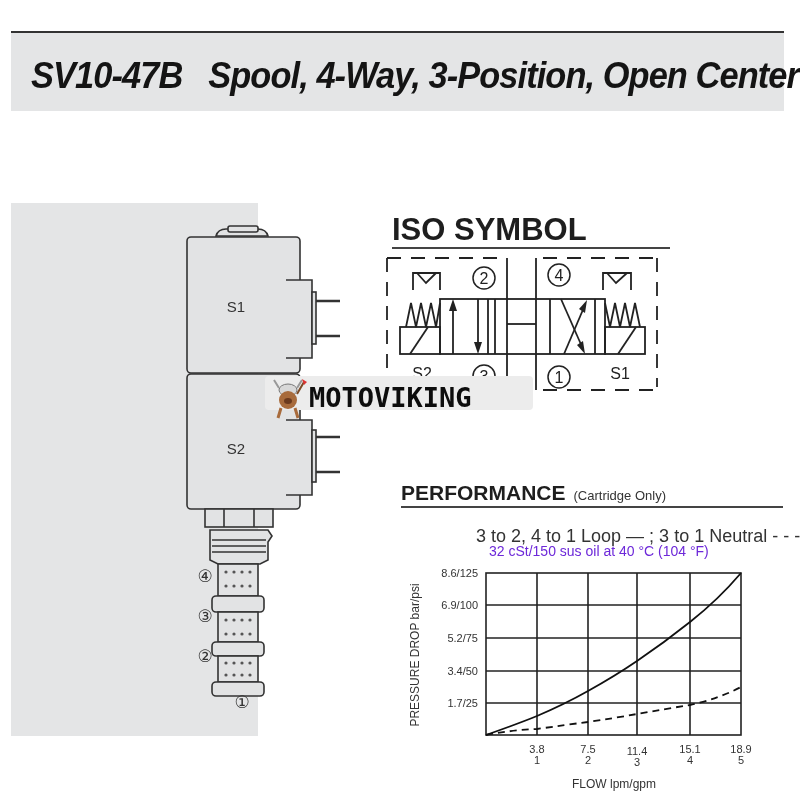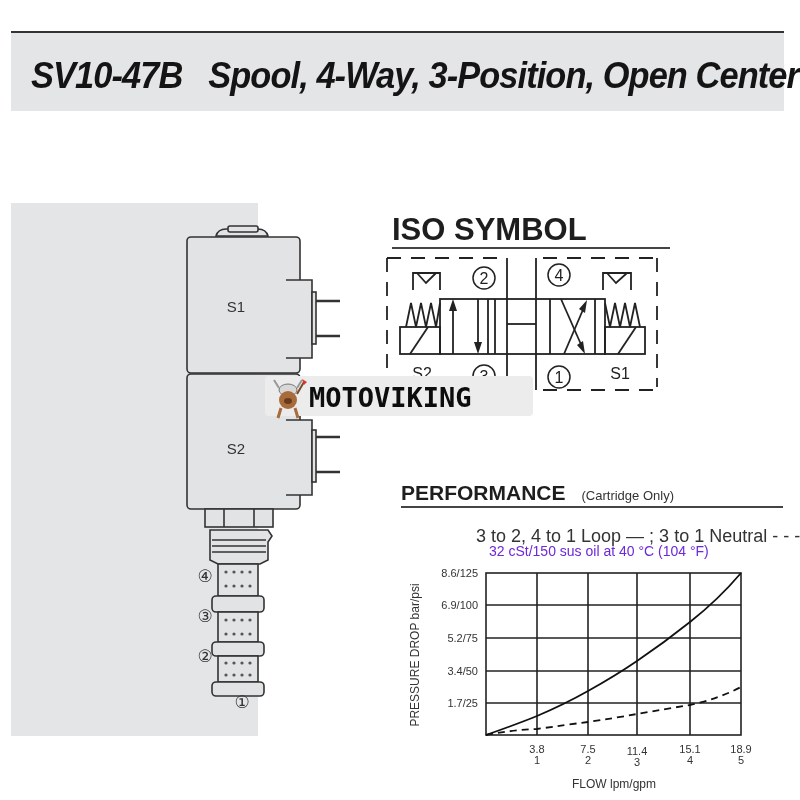--- a/index.html
+++ b/index.html
@@ -27,33 +27,33 @@
   .iso-heading {
     position:absolute; left:392px; top:212px; font-size:31px; font-weight:bold;
     color:#1e1e1e; letter-spacing:0px;
   }
   .iso-rule { position:absolute; left:392px; top:247px; width:278px; height:2px; background:#444; }
   .iso-svg { position:absolute; left:380px; top:255px; }
 
   .perf-heading {
     position:absolute; left:401px; top:481px; font-size:21px; font-weight:bold; color:#1e1e1e;
   }
-  .perf-sub { font-size:13px; font-weight:normal; color:#333; margin-left:16px; }
+  .perf-sub { font-size:13px; font-weight:normal; color:#333; margin-left:8px; }
   .perf-rule { position:absolute; left:401px; top:506px; width:382px; height:2px; background:#444; }
 
   .chart-cap1 {
     position:absolute; left:476px; top:526px; font-size:18px; color:#333; white-space:pre;
   }
   .chart-cap2 {
     position:absolute; left:489px; top:543px; font-size:14px; color:#6d28d9;
   }
   .chart-svg { position:absolute; left:400px; top:560px; }
 
   .watermark {
-    position:absolute; left:265px; top:376px; width:268px; height:40px;
+    position:absolute; left:265px; top:376px; width:268px; height:34px;
     background:#ececec; border-radius:4px;
   }
   .wm-text {
     position:absolute; left:44px; top:6px; font-family:"DejaVu Sans Mono", monospace;
     font-weight:bold; font-size:27px; color:#0d0d0d; letter-spacing:0px;
   }
   .wm-logo { position:absolute; left:6px; top:0px; }
 </style>
 </head>
 <body>

